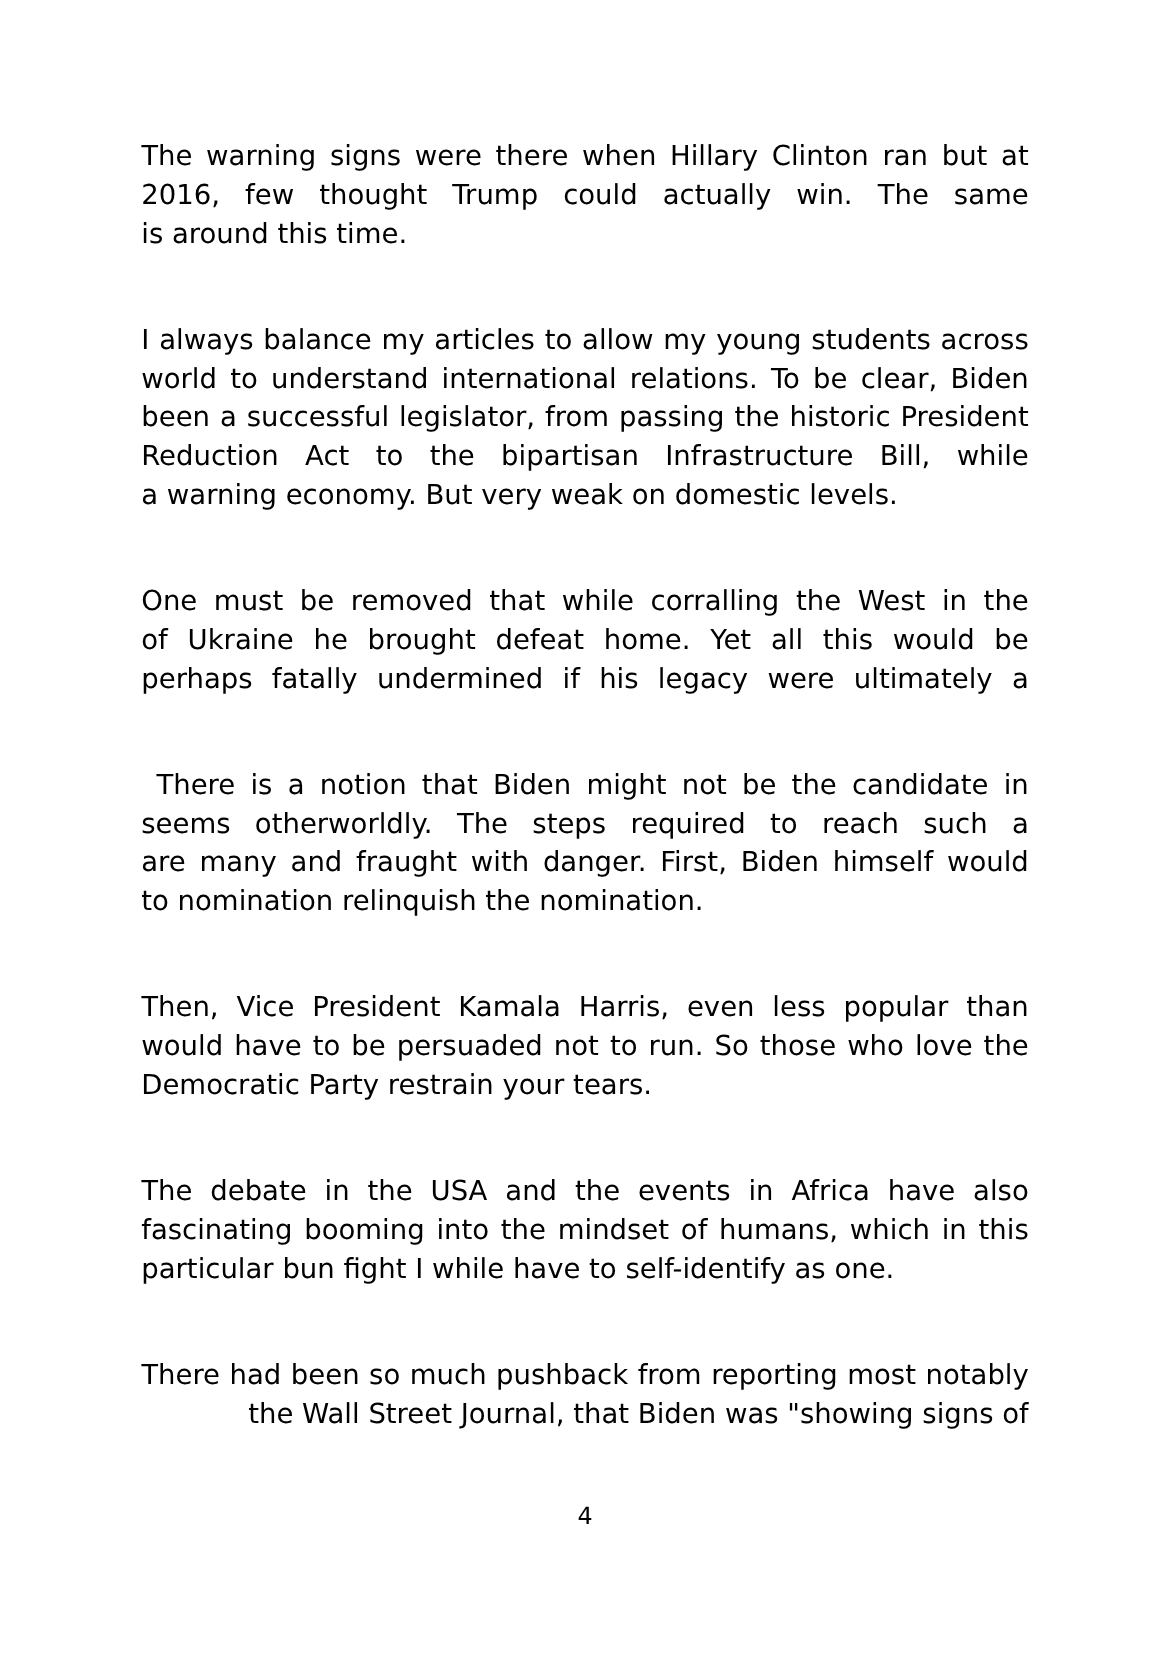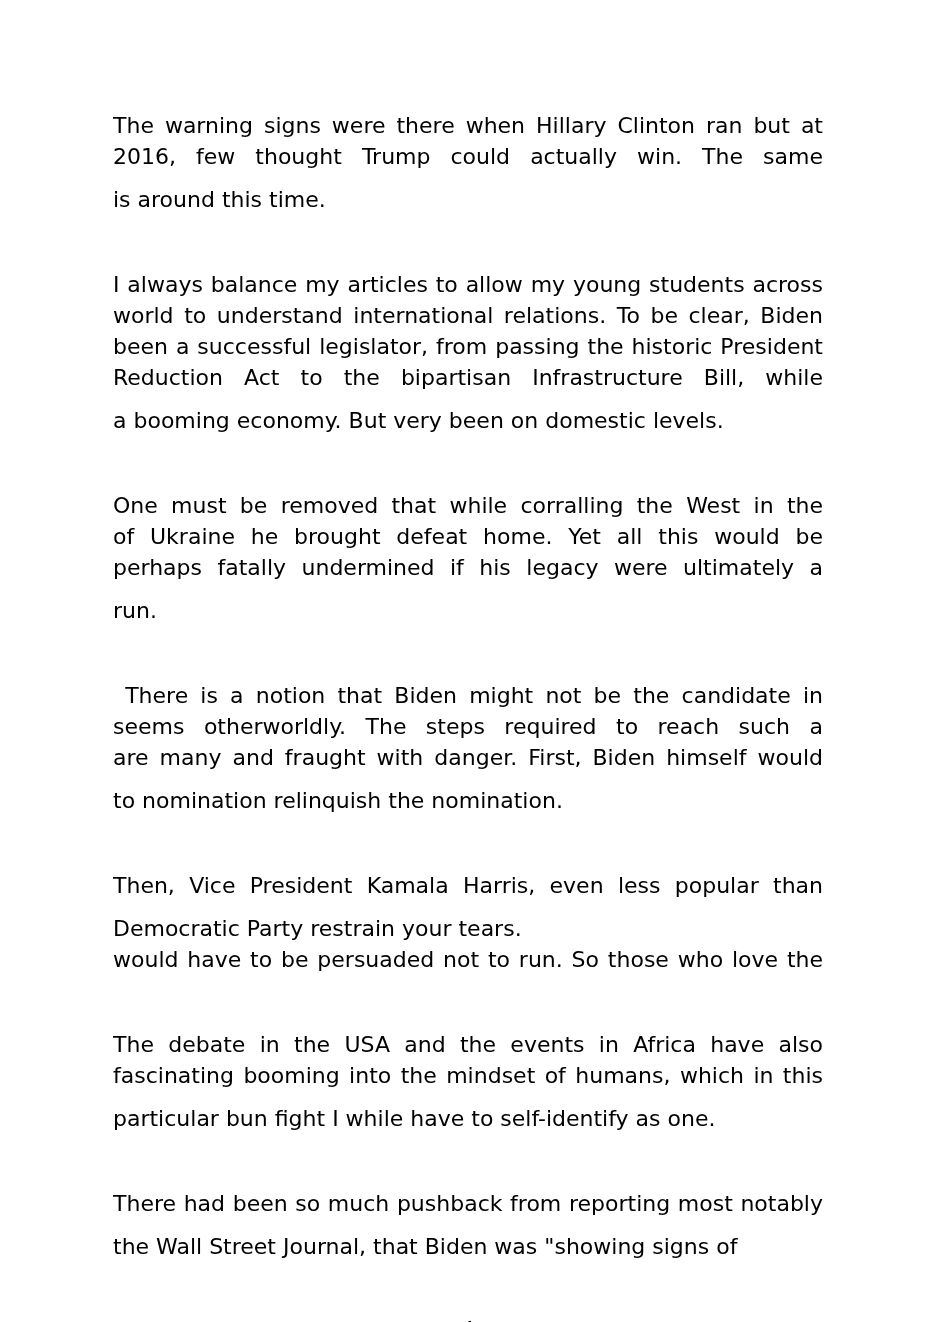--- a/index.html
+++ b/index.html
@@ -27,23 +27,22 @@
     font-weight: 400;
   }
   .line {
     text-align: justify;
     text-align-last: justify;
     white-space: pre-wrap;
     overflow: hidden;
     height: 31px;
   }
   .line.lastline {
-    text-align: left;
+    text-align: right;
     text-align-last: left;
-    margin-top: 12px;
   }
   .footer {
     margin-top: 36px;
     text-align: center;
     font-size: 19px;
     line-height: 24px;
   }
 </style>
 </head>
 <body>
@@ -54,41 +53,40 @@
     <div class="line">The warning signs were there when Hillary Clinton ran but at least in</div>
     <div class="line">2016, few thought Trump could actually win. The same complacency</div>
     <div class="line lastline">is around this time.</div>
   </div>
 
   <div class="para">
     <div class="line">I always balance my articles to allow my young students across the</div>
     <div class="line">world to understand international relations. To be clear, Biden has</div>
     <div class="line">been a successful legislator, from passing the historic President</div>
     <div class="line">Reduction Act to the bipartisan Infrastructure Bill, while overseeing</div>
-    <div class="line lastline">a booming economy. But very been on domestic levels.</div>
+    <div class="line lastline">a warning economy. But very weak on domestic levels.</div>
   </div>
 
   <div class="para">
     <div class="line">One must be removed that while corralling the West in the defence</div>
     <div class="line">of Ukraine he brought defeat home. Yet all this would be seriously,</div>
     <div class="line">perhaps fatally undermined if his legacy were ultimately a Trump re-</div>
-    <div class="line lastline">run.</div>
   </div>
 
   <div class="para">
     <div class="line">&nbsp;There is a notion that Biden might not be the candidate in November</div>
     <div class="line">seems otherworldly. The steps required to reach such a destination</div>
     <div class="line">are many and fraught with danger. First, Biden himself would have</div>
     <div class="line lastline">to nomination relinquish the nomination.</div>
   </div>
 
   <div class="para">
     <div class="line">Then, Vice President Kamala Harris, even less popular than Biden,</div>
+    <div class="line">would have to be persuaded not to run. So those who love the</div>
     <div class="line lastline">Democratic Party restrain your tears.</div>
-    <div class="line">would have to be persuaded not to run. So those who love the</div>
   </div>
 
   <div class="para">
     <div class="line">The debate in the USA and the events in Africa have also provided a</div>
     <div class="line">fascinating booming into the mindset of humans, which in this</div>
     <div class="line lastline">particular bun fight I while have to self-identify as one.</div>
   </div>
 
   <div class="para">
     <div class="line">There had been so much pushback from reporting most notably from</div>

